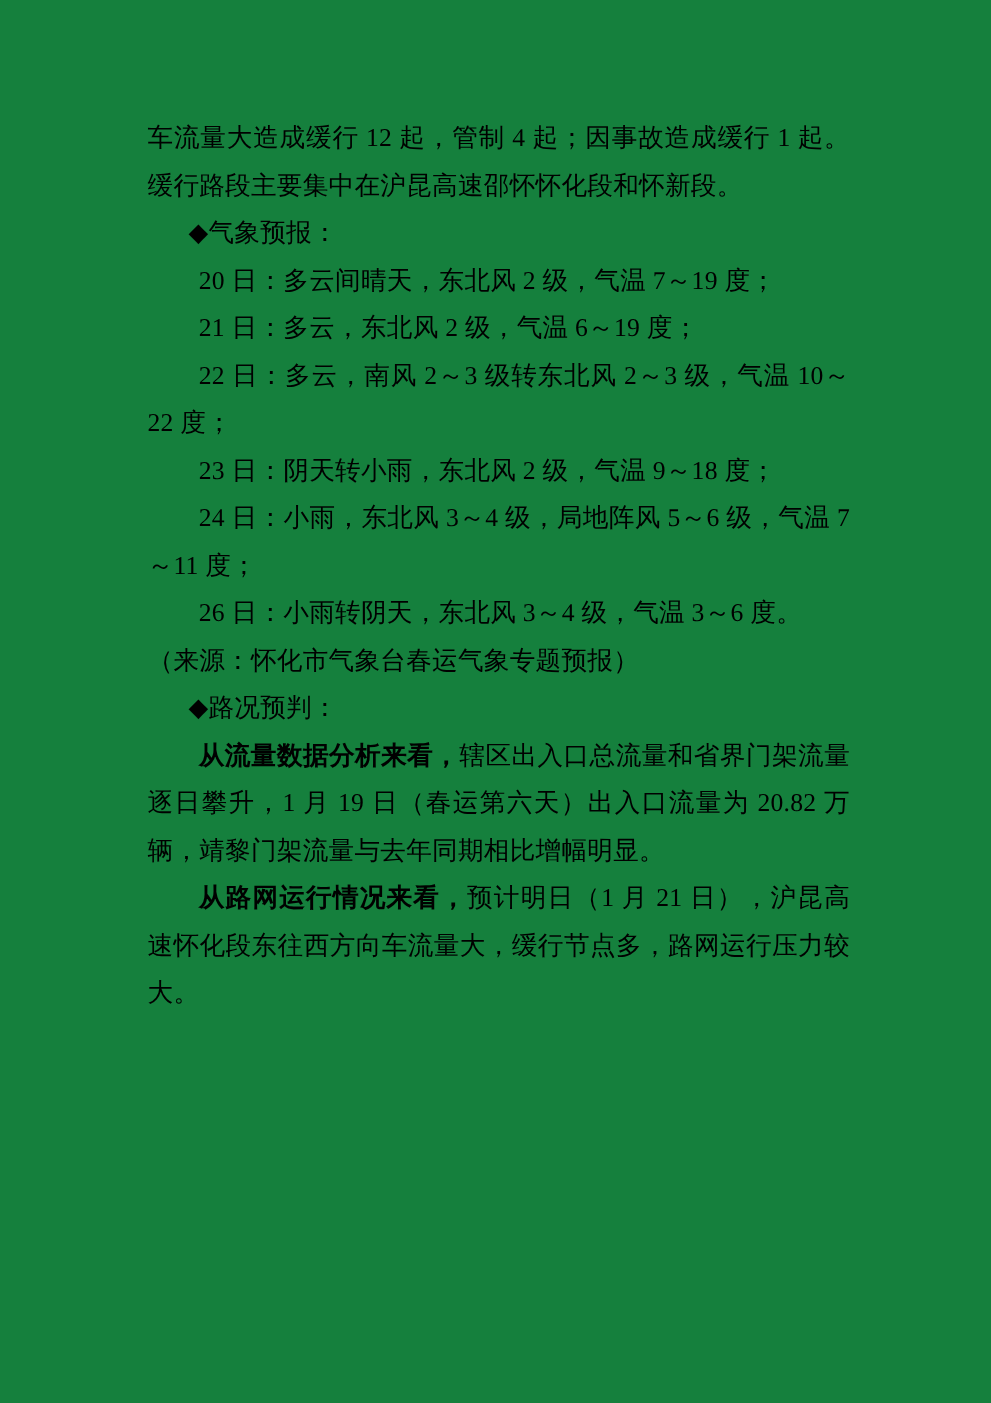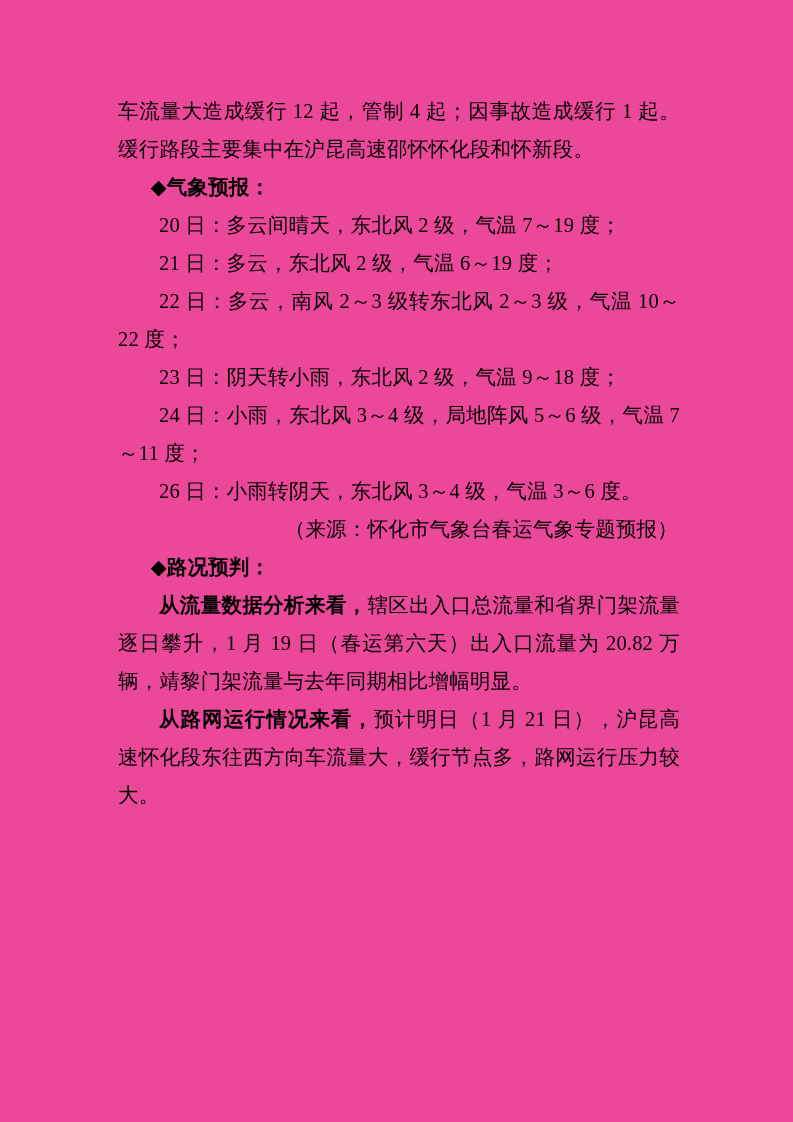--- a/index.html
+++ b/index.html
@@ -8,21 +8,21 @@
     background: #ffffff;
   }
   body {
     font-family: "Liberation Serif", "DejaVu Serif", serif;
     color: #000000;
   }
   .page {
     position: relative;
     width: 793px;
     height: 1122px;
-    background: #ec4899;
+    background: #15803d;
     box-sizing: border-box;
     overflow: hidden;
   }
   .content {
     position: absolute;
     left: 118px;
     top: 92px;
     width: 562px;
   }
   .para {
@@ -34,28 +34,27 @@
     letter-spacing: 0.2px;
   }
   .indent2 {
     text-indent: 2em;
   }
   .heading-bracket {
     font-weight: bold;
     text-indent: 0.5em;
   }
   .heading-diamond {
-    font-weight: bold;
+    font-weight: normal;
     text-indent: 1.6em;
   }
   .bold-lead {
     font-weight: bold;
   }
   .right-source {
-    text-align: right;
     padding-right: 2px;
   }
 </style>
 </head>
 <body>
 
 <div class="page">
   <div class="content">
 
     <p class="para">车流量大造成缓行 12 起，管制 4 起；因事故造成缓行 1 起。缓行路段主要集中在沪昆高速邵怀怀化段和怀新段。</p>

